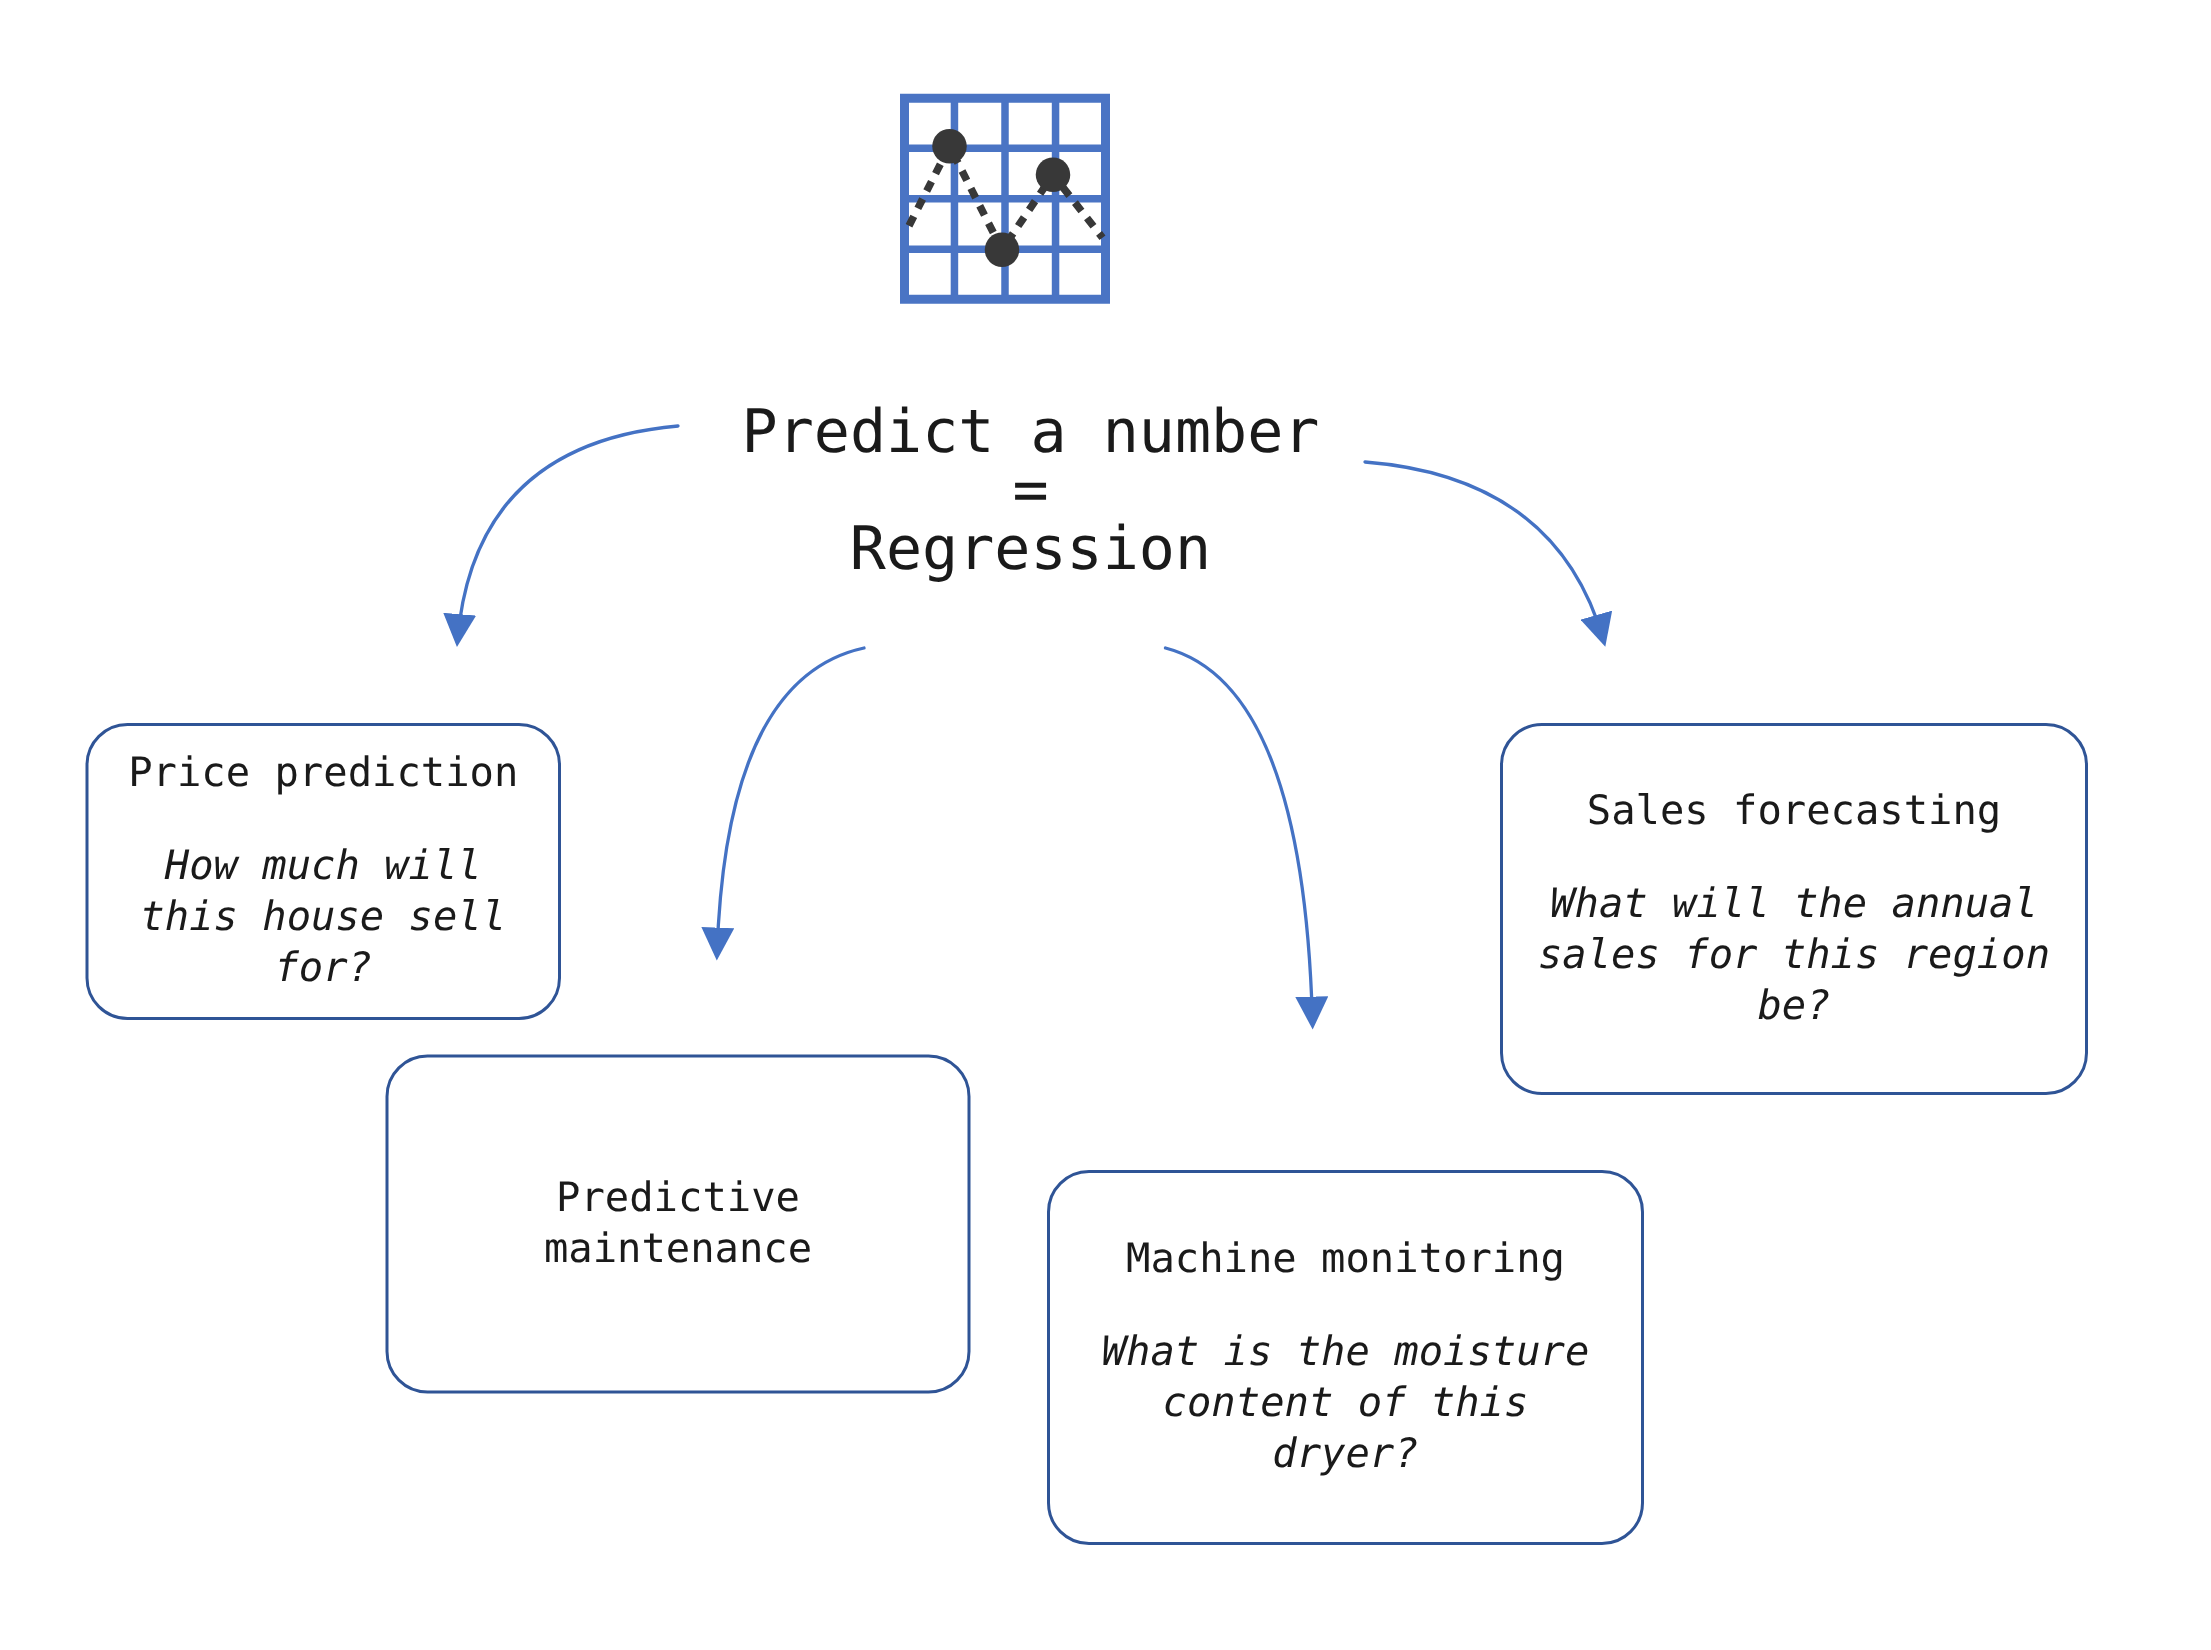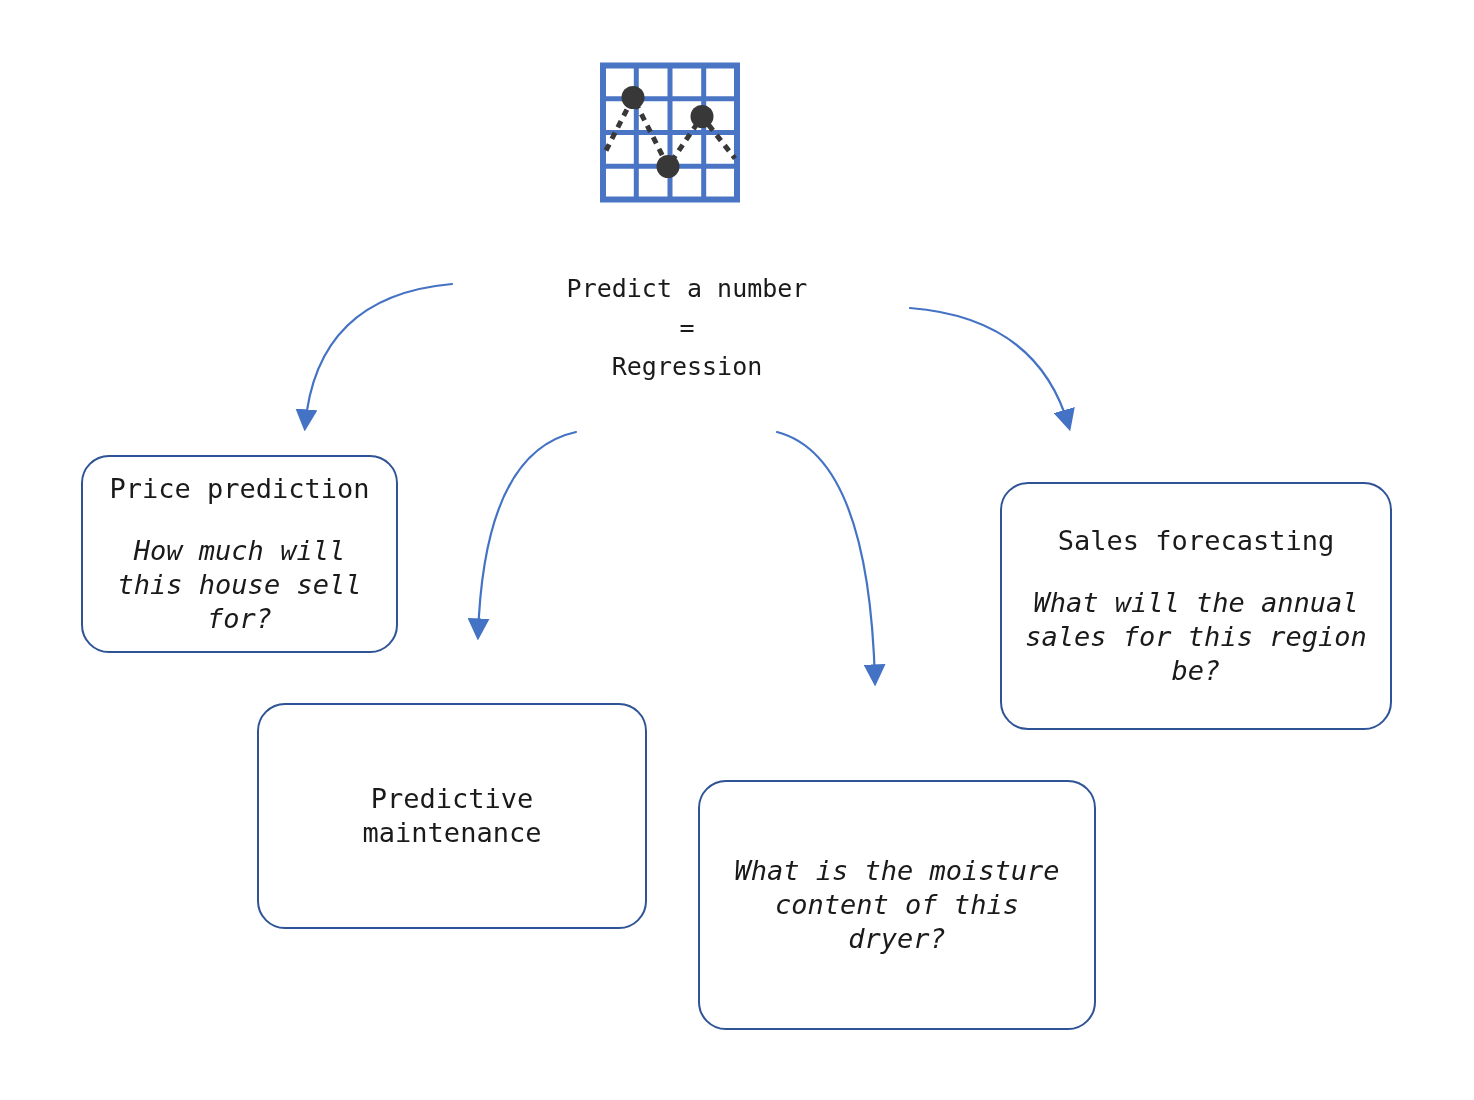--- a/index.html
+++ b/index.html
@@ -3,32 +3,32 @@
 <meta charset="utf-8">
 <style>
   html,body{margin:0;padding:0;background:#ffffff;}
   .canvas{
     position:relative;width:1474px;height:1100px;background:#ffffff;overflow:hidden;
     font-family:"DejaVu Sans Mono", monospace;color:#1a1a1a;
   }
   .chart-icon{position:absolute;left:600px;top:62px;width:140px;height:141px;}
   .main-title{
     position:absolute;left:487px;top:269px;width:400px;
-    font-size:25px;line-height:39px;text-align:center;white-space:pre-line;
+    font-size:40px;line-height:39px;text-align:center;white-space:pre-line;
     letter-spacing:0px;
   }
   .connectors{position:absolute;left:0;top:0;width:1474px;height:1100px;pointer-events:none;}
   .node{
     position:absolute;box-sizing:border-box;border:2px solid #2f5496;border-radius:28px;
     display:flex;flex-direction:column;align-items:center;justify-content:center;
     gap:28px;text-align:center;font-size:27px;line-height:34px;background:#ffffff;
   }
   .node .heading{white-space:pre-line;}
   .node .question{white-space:pre-line;font-style:italic;}
-  .node-price{left:57px;top:455px;width:317px;height:198px;margin-left:24px;}
+  .node-price{left:57px;top:482px;width:317px;height:198px;}
   .node-maint{left:257px;top:703px;width:390px;height:226px;}
   .node-machine{left:698px;top:780px;width:398px;height:250px;}
   .node-sales{left:1000px;top:482px;width:392px;height:248px;}
 </style>
 </head>
 <body>
 
 <div class="canvas">
 
   <svg class="chart-icon" viewBox="0 0 140 140" aria-hidden="true">
@@ -73,20 +73,21 @@
 this house sell
 for?</div>
   </div>
 
   <div class="node node-maint">
     <div class="heading">Predictive
 maintenance</div>
   </div>
 
   <div class="node node-machine">
+    <div class="heading">Machine monitoring</div>
     <div class="question">What is the moisture
 content of this
 dryer?</div>
   </div>
 
   <div class="node node-sales">
     <div class="heading">Sales forecasting</div>
     <div class="question">What will the annual
 sales for this region
 be?</div>

